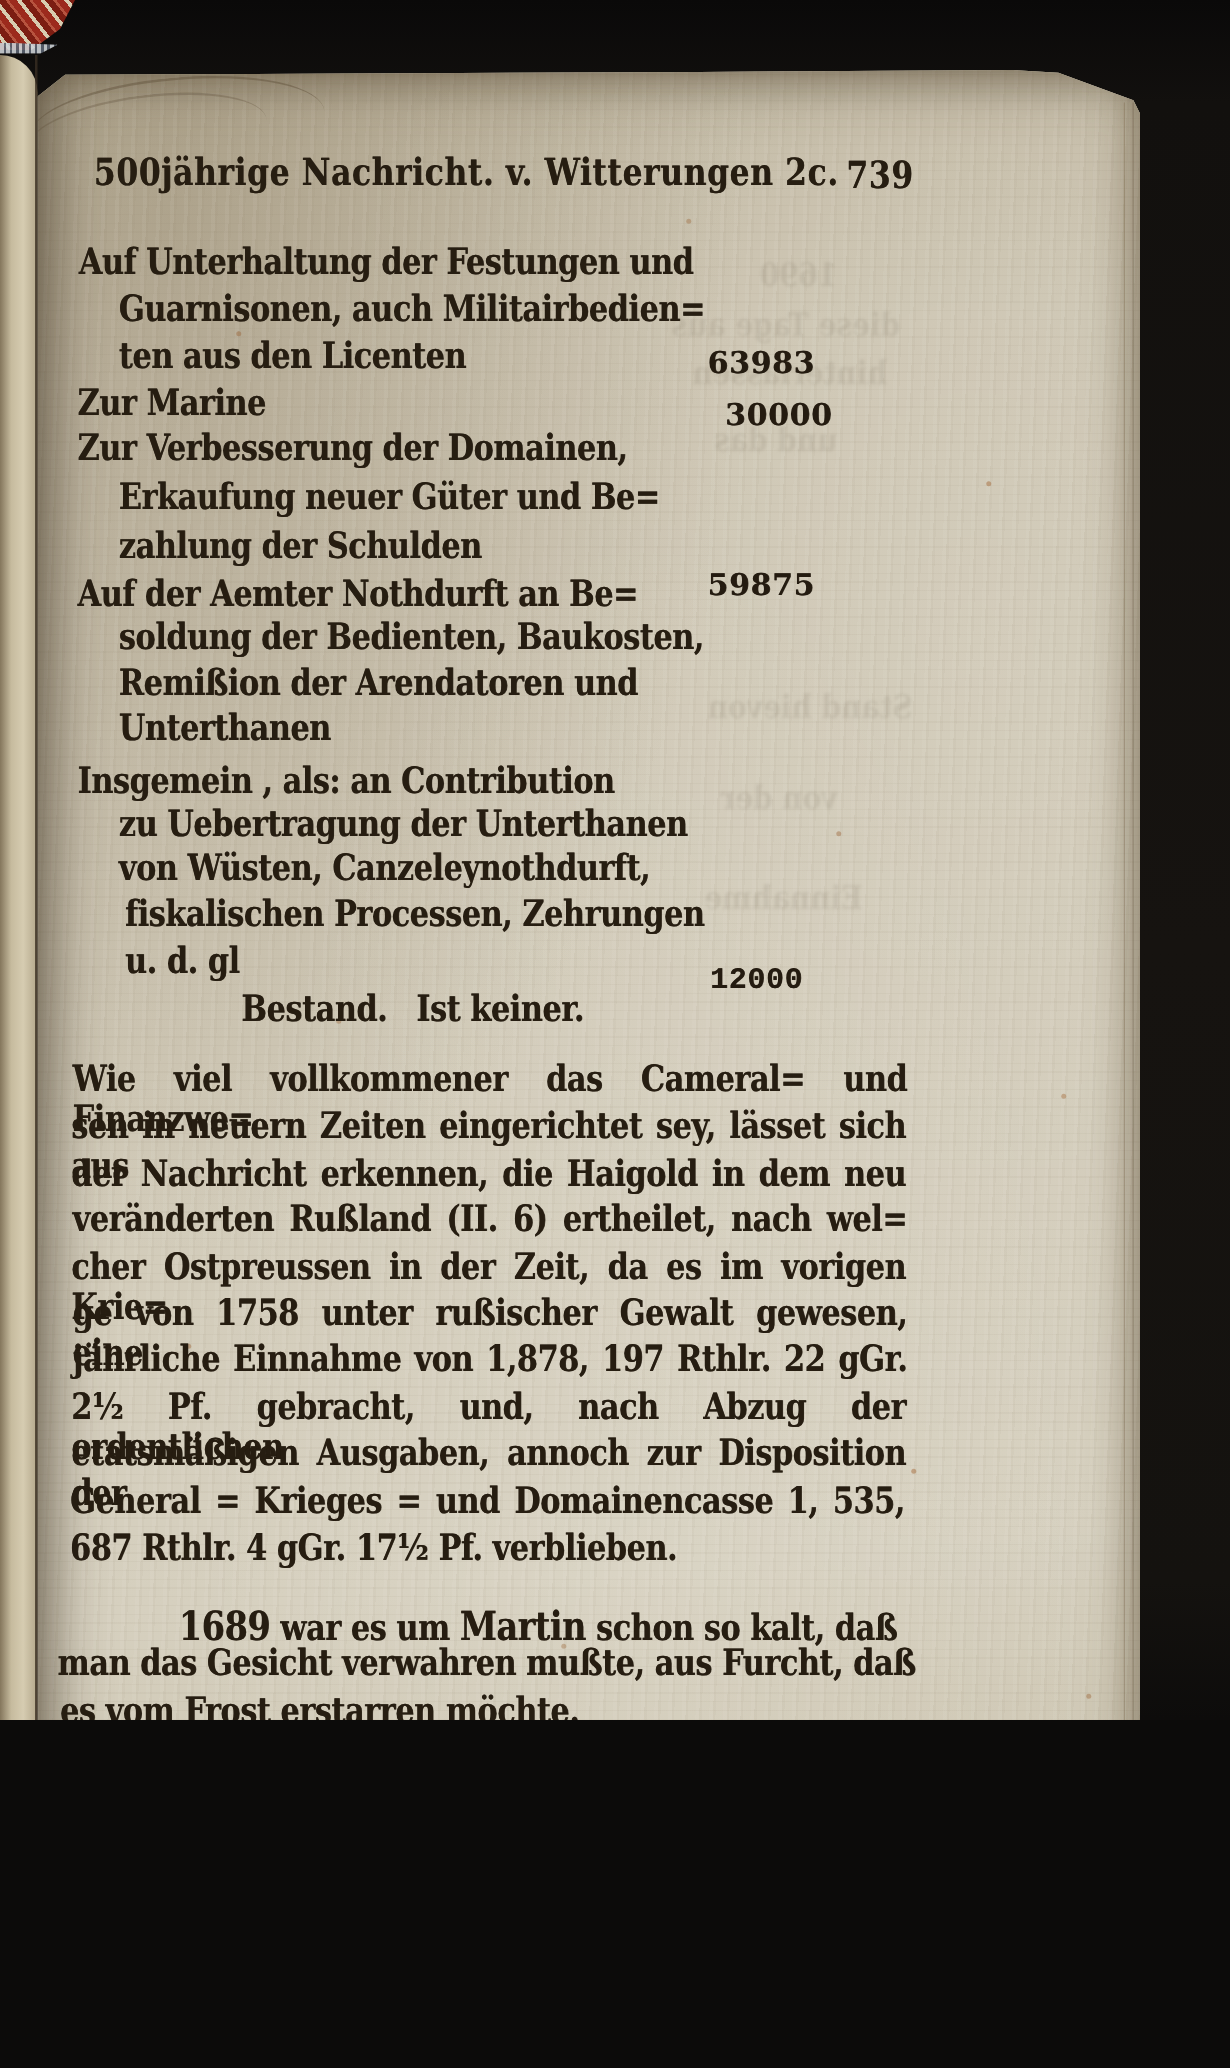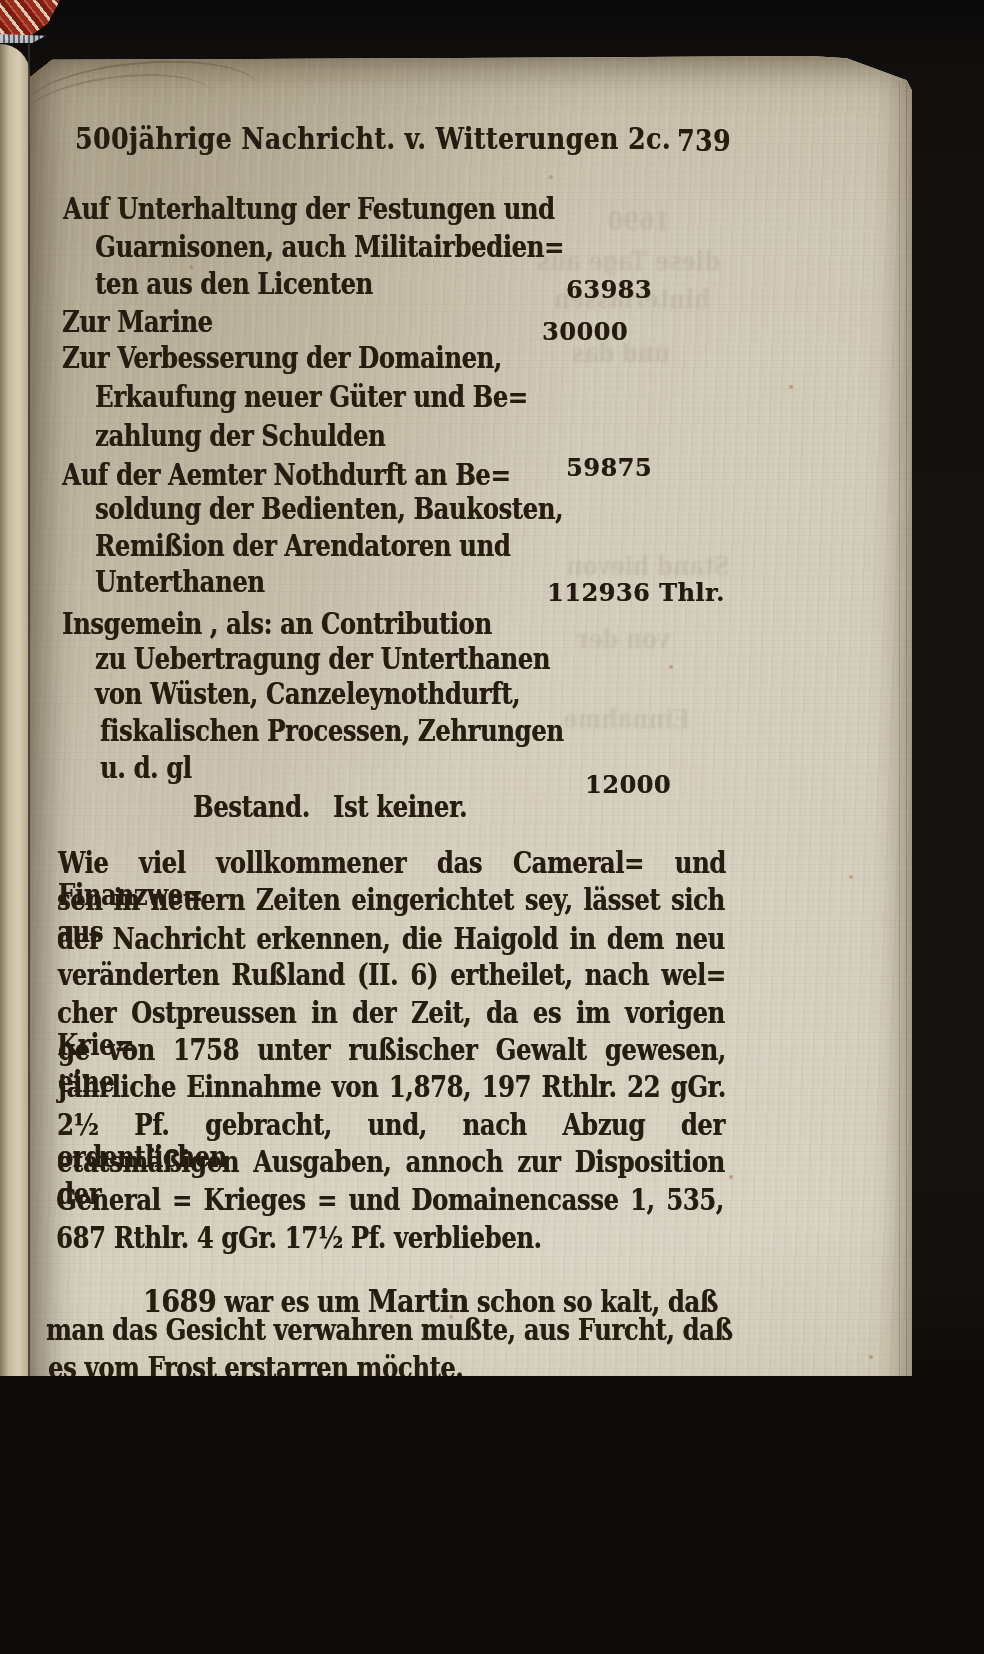--- a/index.html
+++ b/index.html
@@ -85,39 +85,38 @@
 
     <div class="tl hdr" style="left:45px;top:66px;">500jährige Nachricht. v. Witterungen 2c.</div>
     <div class="tl hdr" style="left:647px;top:68px;">739</div>
 
     <div class="tl" style="left:33px;top:137px;">Auf Unterhaltung der Festungen und</div>
     <div class="tl" style="left:65px;top:175px;">Guarnisonen, auch Militairbedien=</div>
     <div class="tl" style="left:65px;top:212px;">ten aus den Licenten</div>
     <div class="amt" style="left:536px;top:221px;">63983</div>
 
     <div class="tl" style="left:32px;top:250px;">Zur Marine</div>
-    <div class="amt" style="left:512px;top:263px;">30000</div>
+    <div class="amt" style="left:550px;top:263px;">30000</div>
 
     <div class="tl" style="left:32px;top:286px;">Zur Verbesserung der Domainen,</div>
     <div class="tl" style="left:65px;top:325px;">Erkaufung neuer Güter und Be=</div>
     <div class="tl" style="left:65px;top:364px;">zahlung der Schulden</div>
     <div class="amt" style="left:536px;top:399px;">59875</div>
 
     <div class="tl" style="left:32px;top:403px;">Auf der Aemter Nothdurft an Be=</div>
     <div class="tl" style="left:65px;top:437px;">soldung der Bedienten, Baukosten,</div>
     <div class="tl" style="left:65px;top:474px;">Remißion der Arendatoren und</div>
     <div class="tl" style="left:65px;top:510px;">Unterthanen</div>
-    <div class="amt" style="left:517px;top:524px;">112936 Thlr.</div>
 
     <div class="tl" style="left:32px;top:552px;">Insgemein , als: an Contribution</div>
     <div class="tl" style="left:65px;top:587px;">zu Uebertragung der Unterthanen</div>
     <div class="tl" style="left:65px;top:622px;">von Wüsten, Canzeleynothdurft,</div>
     <div class="tl" style="left:70px;top:659px;">fiskalischen Processen, Zehrungen</div>
     <div class="tl" style="left:70px;top:696px;">u. d. gl</div>
-    <div class="amt" style="left:555px;top:716px;">12000</div>
+    <div class="amt" style="left:538px;top:716px;font-family:Liberation Mono, monospace;">12000</div>
 
     <div class="tl" style="left:163px;top:735px;">Bestand.</div>
     <div class="tl" style="left:303px;top:735px;">Ist keiner.</div>
 
     <div class="tl just" style="left:28px;top:792px;">Wie viel vollkommener das Cameral= und Finanzwe=</div>
     <div class="tl just" style="left:27px;top:829px;">sen in neuern Zeiten eingerichtet sey, lässet sich aus</div>
     <div class="tl just" style="left:27px;top:868px;">der Nachricht erkennen, die Haigold in dem neu</div>
     <div class="tl just" style="left:28px;top:904px;">veränderten Rußland (II. 6) ertheilet, nach wel=</div>
     <div class="tl just" style="left:27px;top:942px;">cher Ostpreussen in der Zeit, da es im vorigen Krie=</div>
     <div class="tl just" style="left:28px;top:979px;">ge von 1758 unter rußischer Gewalt gewesen, eine</div>

